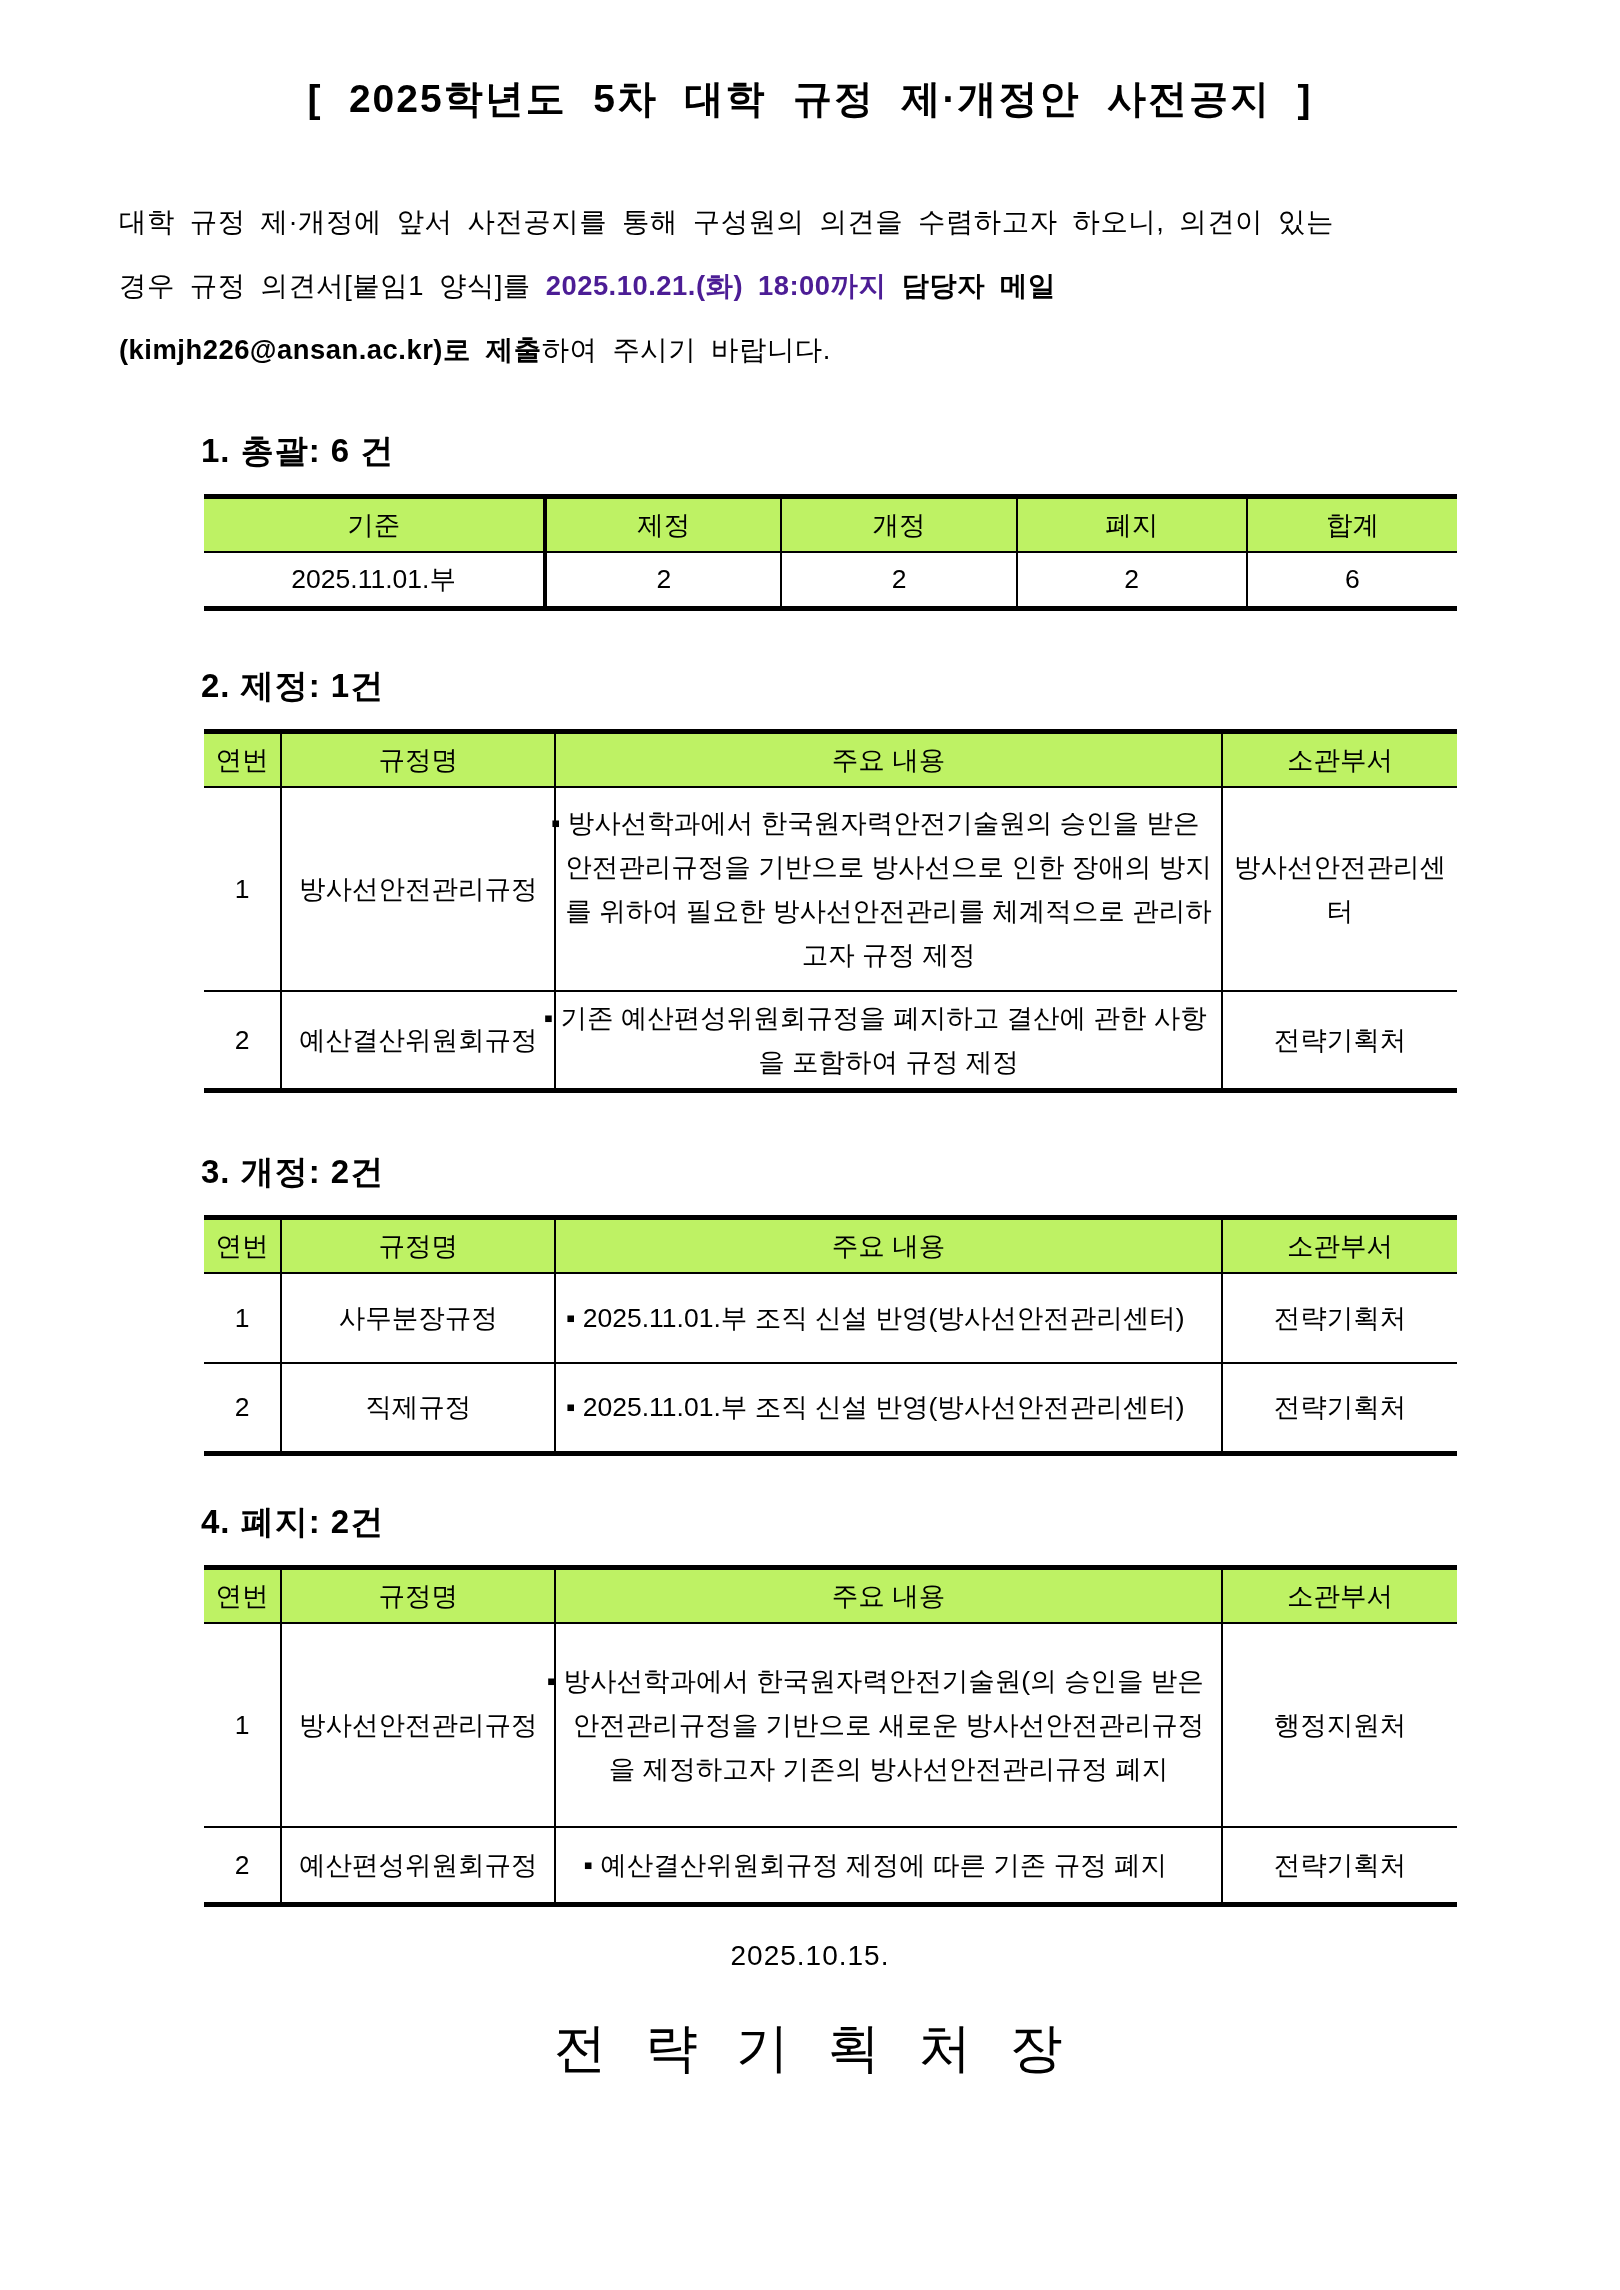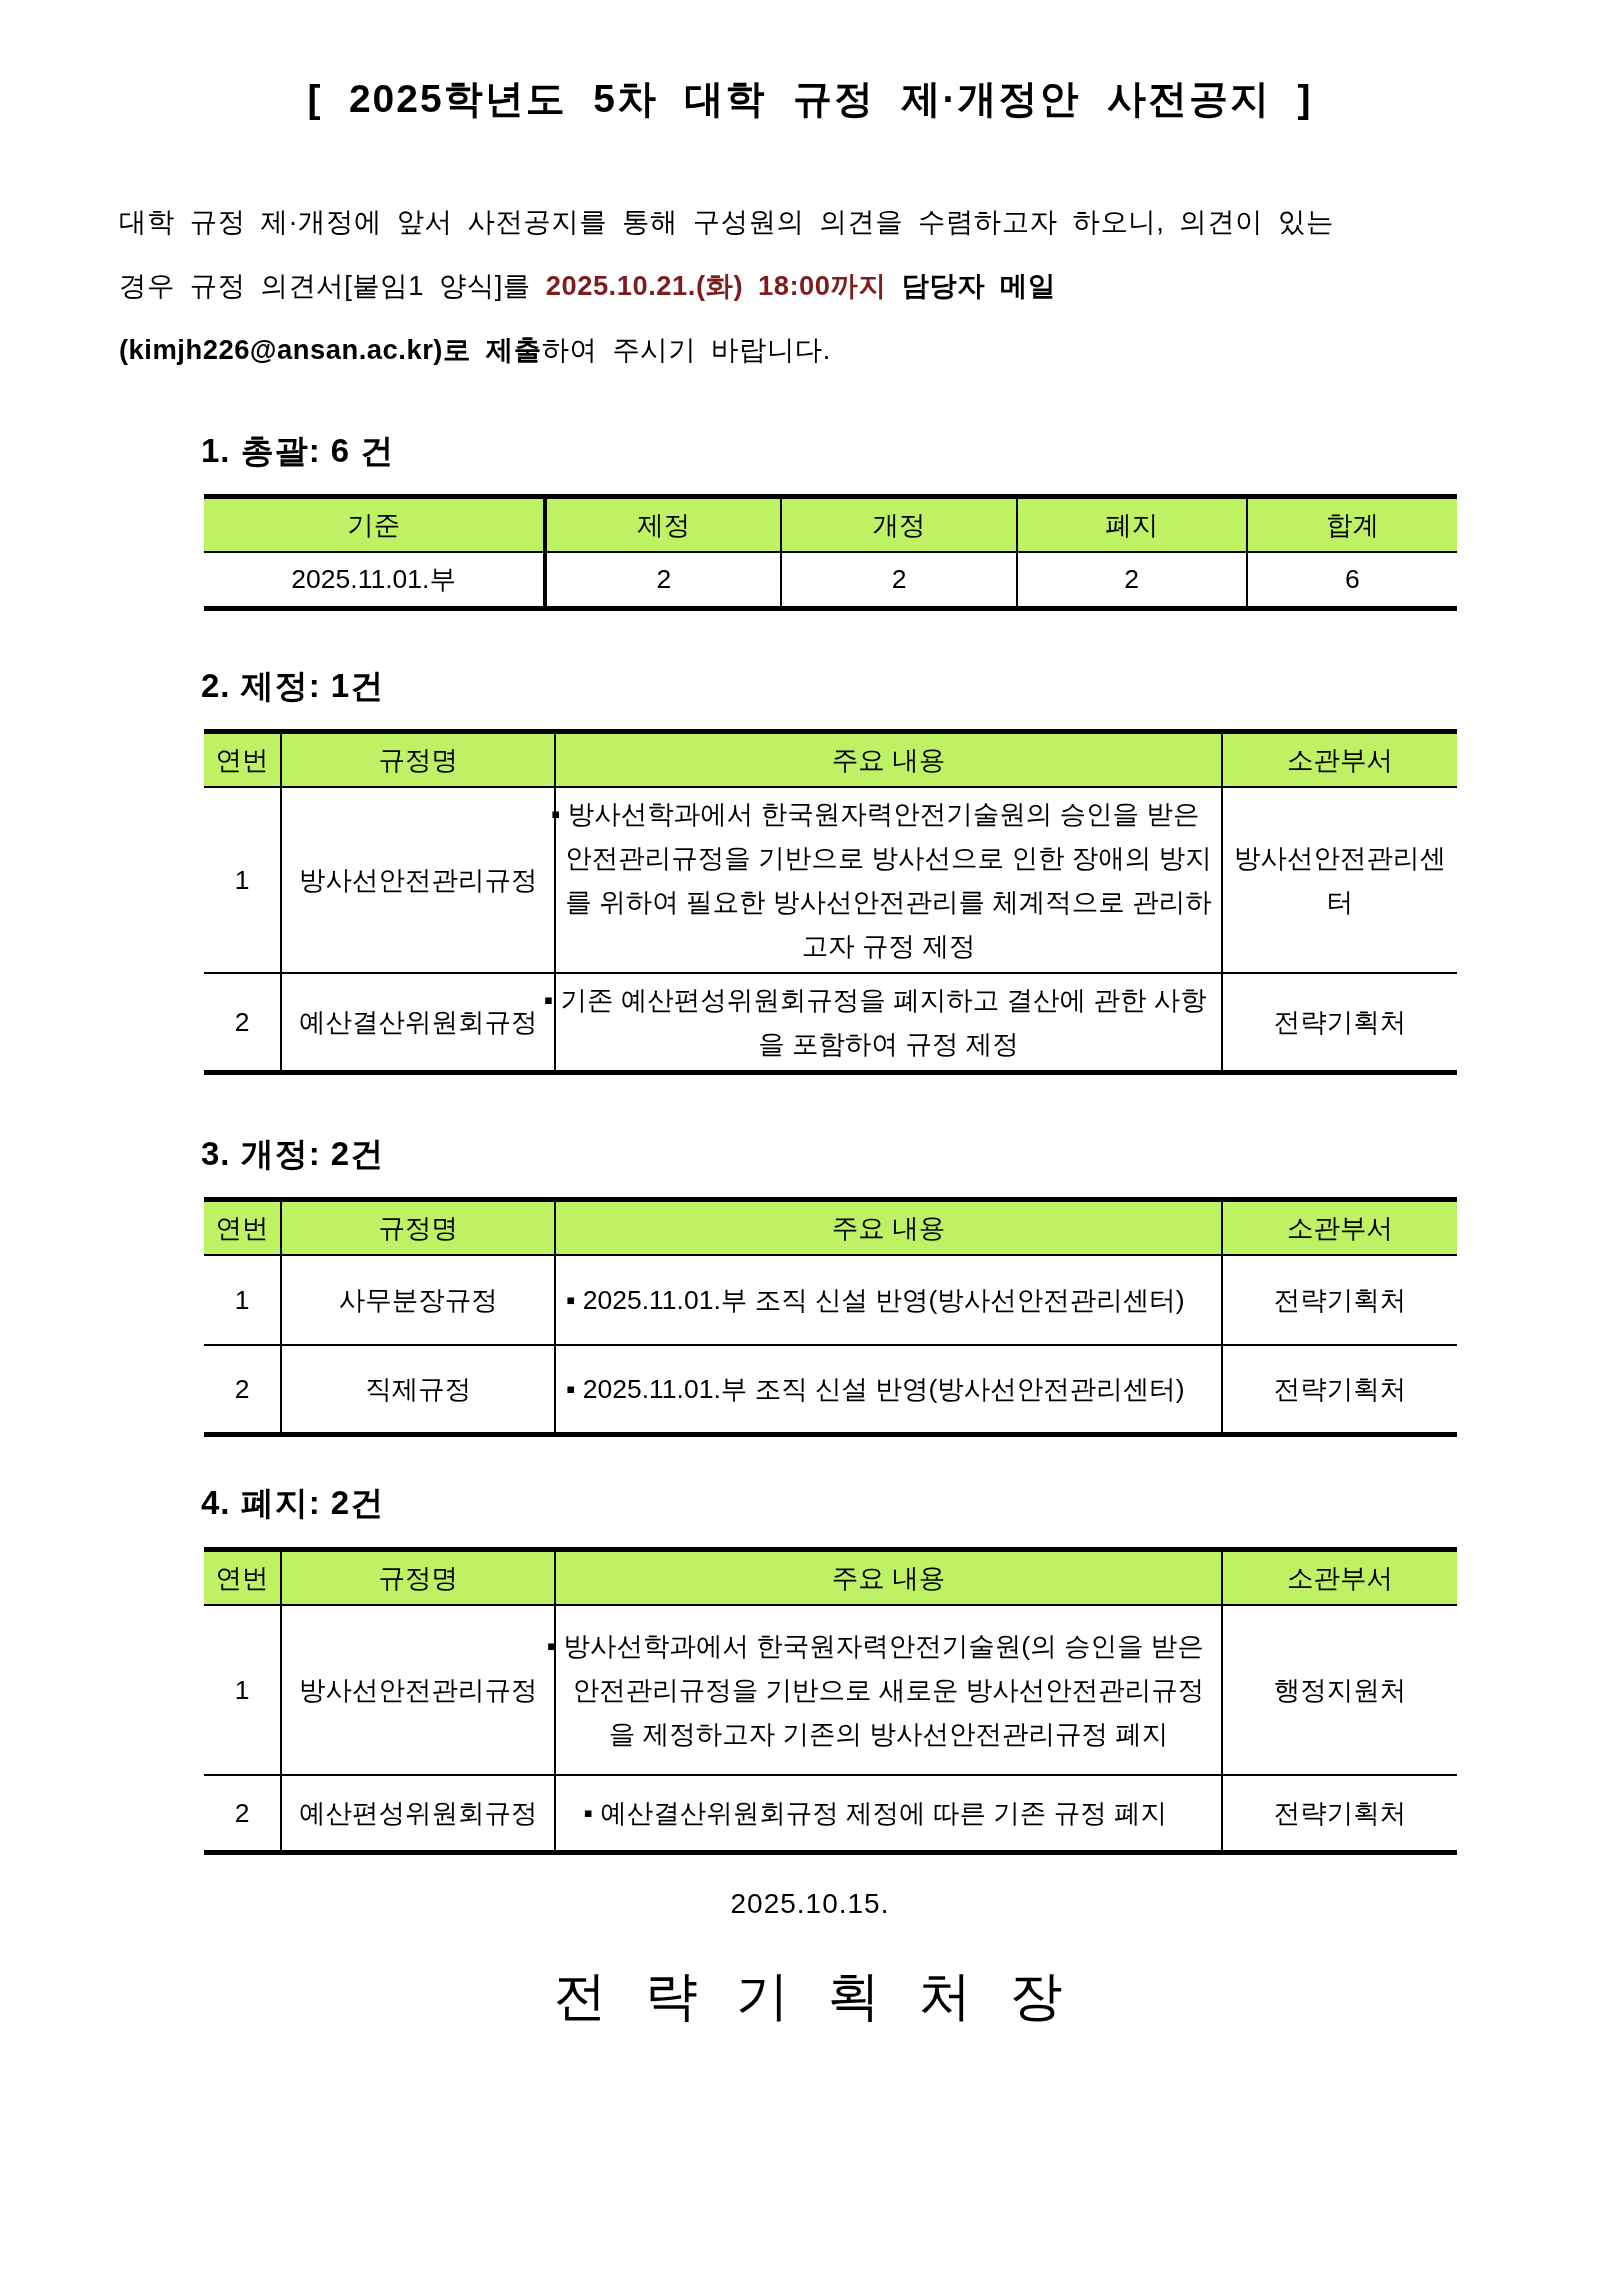--- a/index.html
+++ b/index.html
@@ -27,21 +27,21 @@
 
   
   .intro {
     margin: 65px 137px 0 119px;
     font-size: 27.4px;
     line-height: 64px;
     word-spacing: 6.9px;
     letter-spacing: 0.5px;
   }
   .intro .b { font-weight: bold; }
-  .intro .deadline { color: #7f1d1d; font-weight: bold; text-align: right; }
+  .intro .deadline { color: #4c1d95; font-weight: bold; text-align: right; }
 
   
   .sec-heading {
     margin: 0 0 0 201px;
     font-size: 33px;
     font-weight: bold;
     letter-spacing: 1px;
   }
   .mt-h1 { margin-top: 47px; }
   .mt-h2 { margin-top: 53px; }
@@ -78,21 +78,21 @@
   .t1 .c2h, .t1 .c2d { border-left-width: 4.9px; }
   .t1 tbody td { height: 56px; }
 
   
   .td-content {
     text-align: justify;
     padding-left: 41px;
     padding-right: 11.8px;
     text-indent: -26.5px;
   }
-  .row-tall td { height: 170px; }
+  .row-tall td { height: 204px; }
   .row-mid  td { height: 90px; }
   .row-short td { height: 78px; }
 
   
   .attachments {
     display: flex;
     margin: 33px 0 0 181px;
     font-size: 27.4px;
     line-height: 63px;
     letter-spacing: 0.5px;

